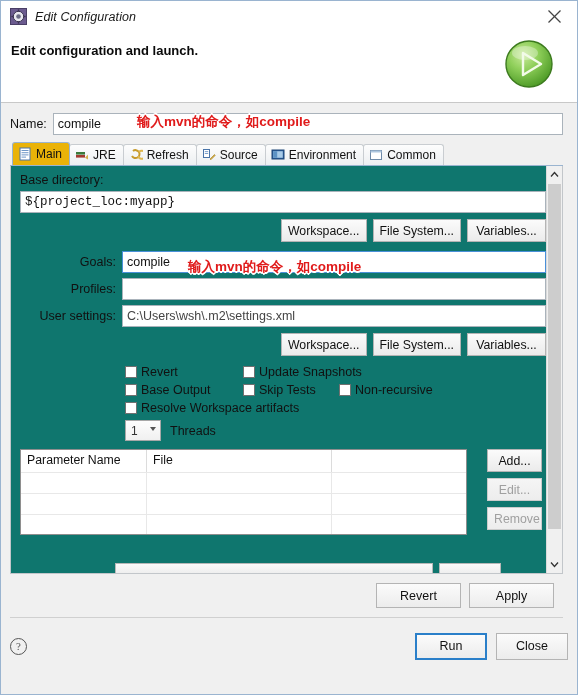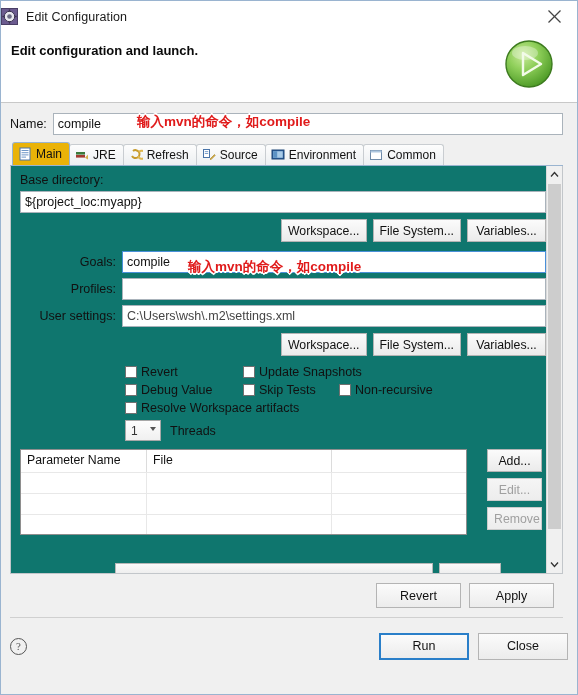--- a/index.html
+++ b/index.html
@@ -19,20 +19,22 @@
   }
 
   
   #titlebar {
     position: relative;
     height: 32px;
     background: #ffffff;
     border-bottom: 1px solid #ffffff;
     display: flex;
     align-items: center;
+    padding-left: 9px;
+    font-style: italic;
   }
   #titlebar .appicon {
     width: 17px; height: 17px;
     margin-right: 8px;
     flex: 0 0 auto;
     position: relative;
   }
   #titlebar .title-text {
     font-size: 12.5px;
     color: #1a1a1a;
@@ -336,21 +338,21 @@
     border: 1.4px solid #555;
     border-radius: 50%;
     display: flex; align-items: center; justify-content: center;
     font-size: 11px;
     color: #555;
     cursor: default;
     font-family: "Liberation Serif", serif;
   }
   #footer .spacer { flex: 1 1 auto; }
   #footer .fbtn {
-    width: 90px; height: 27px;
+    width: 72px; height: 27px;
     font-size: 12.5px;
     color: #111;
     background: linear-gradient(#fbfbfb, #ececec);
     border: 1px solid #b4b4b4;
     margin-left: 9px;
     cursor: default;
     font-family: "Liberation Sans", sans-serif;
     text-align: center;
   }
   #footer .fbtn.default {
@@ -489,21 +491,21 @@
           </svg>
         </span>
         <span>Common</span>
       </div>
     </div>
 
     <div id="pane">
       <div id="paneinner">
 
         <div class="flabel">Base directory:</div>
-        <input class="tfield" type="text" style="width: 100%; margin-top: 4px; display: block;" value="${project_loc:myapp}">
+        <input class="tfield" type="text" style="width: 100%; margin-top: 4px; display: block; font-family: Liberation Mono, monospace;" value="${project_loc:myapp}">
 
         <div class="btnrow">
           <button class="pbtn">Workspace...</button>
           <button class="pbtn">File System...</button>
           <button class="pbtn">Variables...</button>
         </div>
 
         <div class="row">
           <span class="rlabel" style="width:104px;">Goals:</span>
           <input class="tfield focused" type="text" style="width: 424px; flex: 0 0 auto;" value="compile">
@@ -532,21 +534,21 @@
               <span>Revert</span>
             </label>
             <label class="cb">
               <span class="box"></span>
               <span>Update Snapshots</span>
             </label>
           </div>
           <div class="cbrow">
             <label class="cb" style="width:118px;">
               <span class="box"></span>
-              <span>Debug Value</span>
+              <span>Base Output</span>
             </label>
             <label class="cb" style="width:96px;">
               <span class="box"></span>
               <span>Skip Tests</span>
             </label>
             <label class="cb">
               <span class="box"></span>
               <span>Non-recursive</span>
             </label>
           </div>

